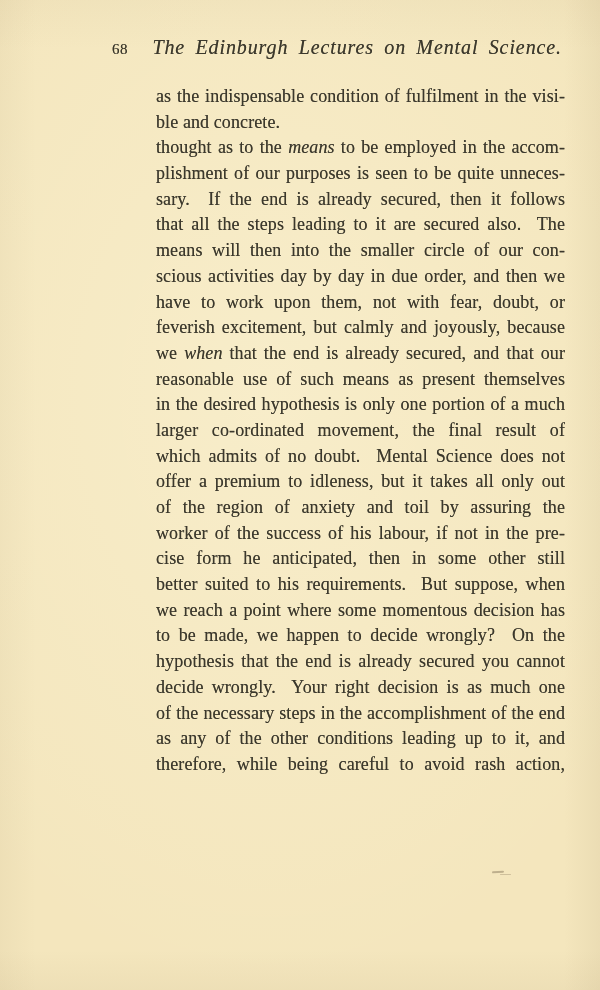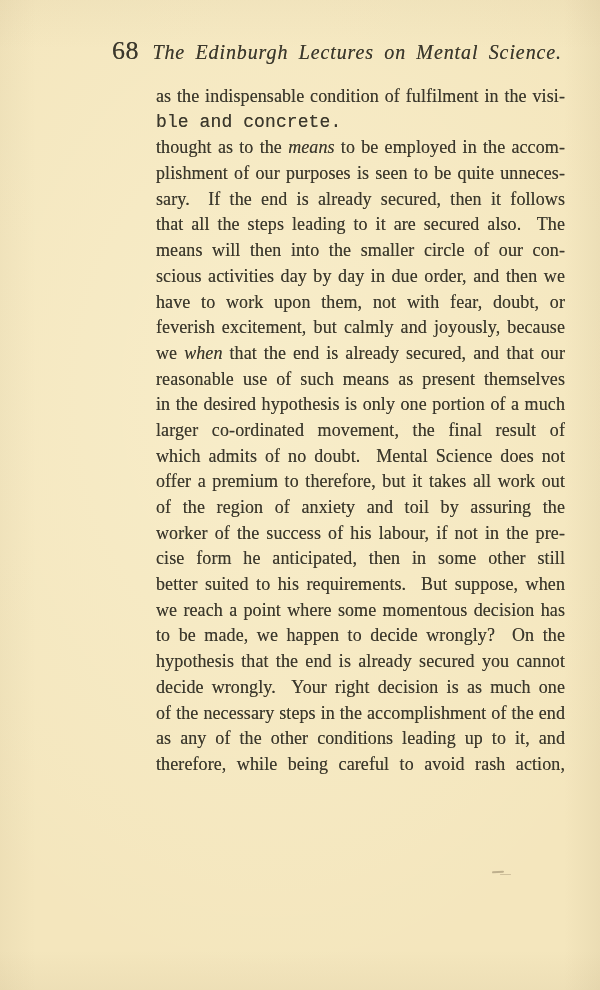--- a/index.html
+++ b/index.html
@@ -19,21 +19,21 @@
   .running-header {
     position: absolute;
     top: 36px;
     left: 112px;
     right: 38px;
     display: flex;
     align-items: baseline;
     color: #3b382c;
   }
   .page-number {
-    font-size: 26px;
+    font-size: 15px;
     font-style: normal;
     letter-spacing: 0.5px;
     text-shadow: 0 0 0.5px rgba(59,56,44,0.7);
   }
   .header-title {
     flex: 1;
     text-align: right;
     font-style: italic;
     font-size: 20px;
     letter-spacing: 0.045em;
@@ -51,21 +51,21 @@
     font-size: 18px;
     line-height: 25.7px;
     height: 25.7px;
     overflow: hidden;
     text-align: justify;
     text-align-last: justify;
     letter-spacing: 0.1px;
     text-shadow: 0 0 0.5px rgba(59,56,44,0.65);
     margin-left: 46px;
   }
-  .line.end { text-align-last: left; font-family: Liberation Mono, monospace; }
+  .line.end { text-align-last: left; }
   .line.indent { padding-left: 26px; }
   .it { font-style: italic; }
   .smudge {
     position: absolute;
     top: 871px;
     left: 492px;
     width: 22px;
     height: 6px;
     opacity: 0.5;
   }
@@ -97,21 +97,21 @@
       <div class="line"><span>that all the steps leading to it are secured also.&nbsp; The</span></div>
       <div class="line"><span>means will then into the smaller circle of our con-</span></div>
       <div class="line"><span>scious activities day by day in due order, and then we</span></div>
       <div class="line"><span>have to work upon them, not with fear, doubt, or</span></div>
       <div class="line"><span>feverish excitement, but calmly and joyously, because</span></div>
       <div class="line"><span>we </span><span class="it">when</span><span> that the end is already secured, and that our</span></div>
       <div class="line"><span>reasonable use of such means as present themselves</span></div>
       <div class="line"><span>in the desired hypothesis is only one portion of a much</span></div>
       <div class="line"><span>larger co-ordinated movement, the final result of</span></div>
       <div class="line"><span>which admits of no doubt.&nbsp; Mental Science does not</span></div>
-      <div class="line"><span>offer a premium to therefore, but it takes all work out</span></div>
+      <div class="line"><span>offer a premium to idleness, but it takes all only out</span></div>
       <div class="line"><span>of the region of anxiety and toil by assuring the</span></div>
       <div class="line"><span>worker of the success of his labour, if not in the pre-</span></div>
       <div class="line"><span>cise form he anticipated, then in some other still</span></div>
       <div class="line"><span>better suited to his requirements.&nbsp; But suppose, when</span></div>
       <div class="line"><span>we reach a point where some momentous decision has</span></div>
       <div class="line"><span>to be made, we happen to decide wrongly?&nbsp; On the</span></div>
       <div class="line"><span>hypothesis that the end is already secured you cannot</span></div>
       <div class="line"><span>decide wrongly.&nbsp; Your right decision is as much one</span></div>
       <div class="line"><span>of the necessary steps in the accomplishment of the end</span></div>
       <div class="line"><span>as any of the other conditions leading up to it, and</span></div>

